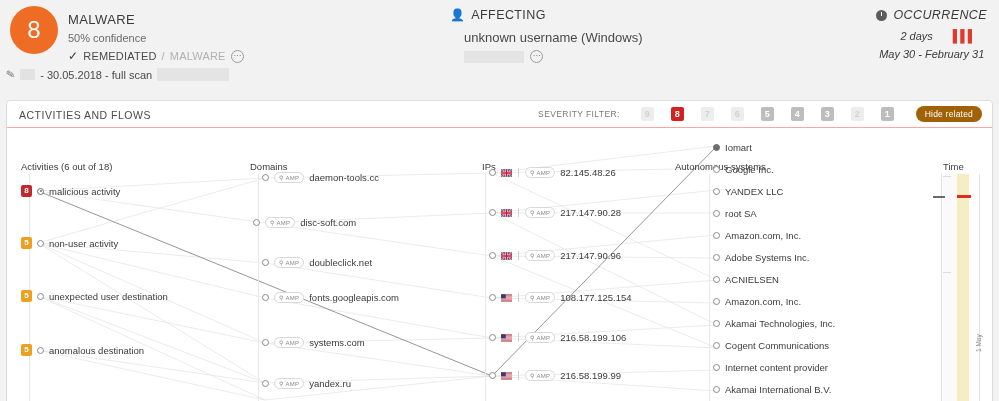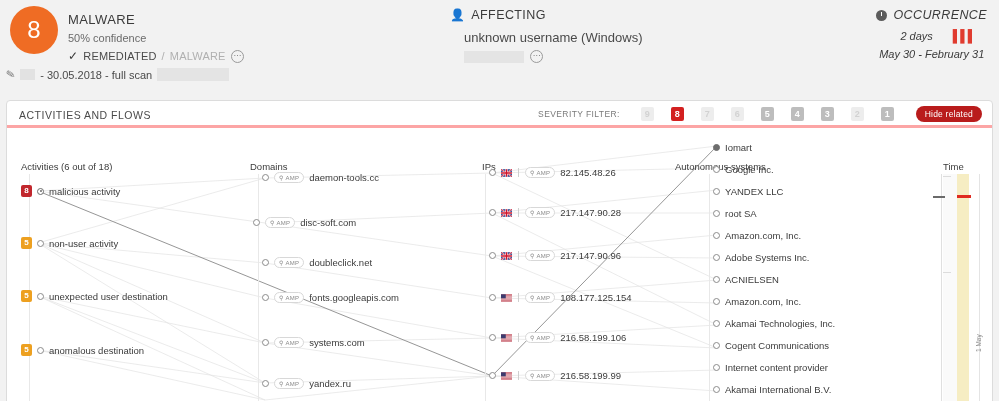--- a/index.html
+++ b/index.html
@@ -73,40 +73,40 @@
   .occ-days { margin-top: 7px; font-size: 11px; color: #3b3b3b; display:flex; align-items:center; gap:20px;margin-left:24px;}
   .bars { letter-spacing: -1px; color: #e03b2f; font-size: 12px; font-weight: bold;}
   .occ-range { margin-top: 5px; font-size: 11px; color: #3b3b3b; }
 
   
   .panel {
     position: absolute; left: 6px; top: 100px; width: 987px; height: 305px;
     background: #fff; border: 1px solid #dcdcdc; border-radius: 4px 4px 0 0;
   }
   .panel-bar {
-    position: relative; height: 27px; border-bottom: 3px solid #fca5a5;
+    position: relative; height: 27px; border-bottom: 1px solid #fca5a5;
   }
   .panel-title {
     position: absolute; left: 12px; top: 8px;
     font-size: 10.5px; color: #4a4a4a; letter-spacing: .5px;
   }
   .sev-wrap {
     position: absolute; right: 10px; top: 5px;
     display: flex; align-items: center; gap: 17px;
   }
   .sev-label { font-size: 8.5px; color: #7a7a7a; letter-spacing: .4px; margin-right: 4px;}
   .sev {
     width: 13px; height: 14px; border-radius: 2px;
     font-size: 9px; line-height: 14px; text-align: center; font-weight: bold; color: #fff;
   }
   .sev.off { background: #ededed; color: #d2d2d2; }
   .sev.dim { background: #bdbdbd; color: #fff; }
   .sev.active { background: #d32020; color: #fff; }
   .hide-related {
-    margin-left: 5px; background: #b91c1c; color: #fff;
+    margin-left: 5px; background: #a16207; color: #fff;
     font-size: 8.5px; border-radius: 9px; padding: 3px 9px; letter-spacing: .2px;
   }
 
   
   .cols { position: relative; height: 278px; }
   .col-head { position: absolute; font-size: 9.5px; color: #3b3b3b; top: 33px; text-align: center; }
   .ch-act { left: 14px; }
   .ch-dom { left: 243px; }
   .ch-ip  { left: 475px; }
   .ch-as  { left: 668px; }

